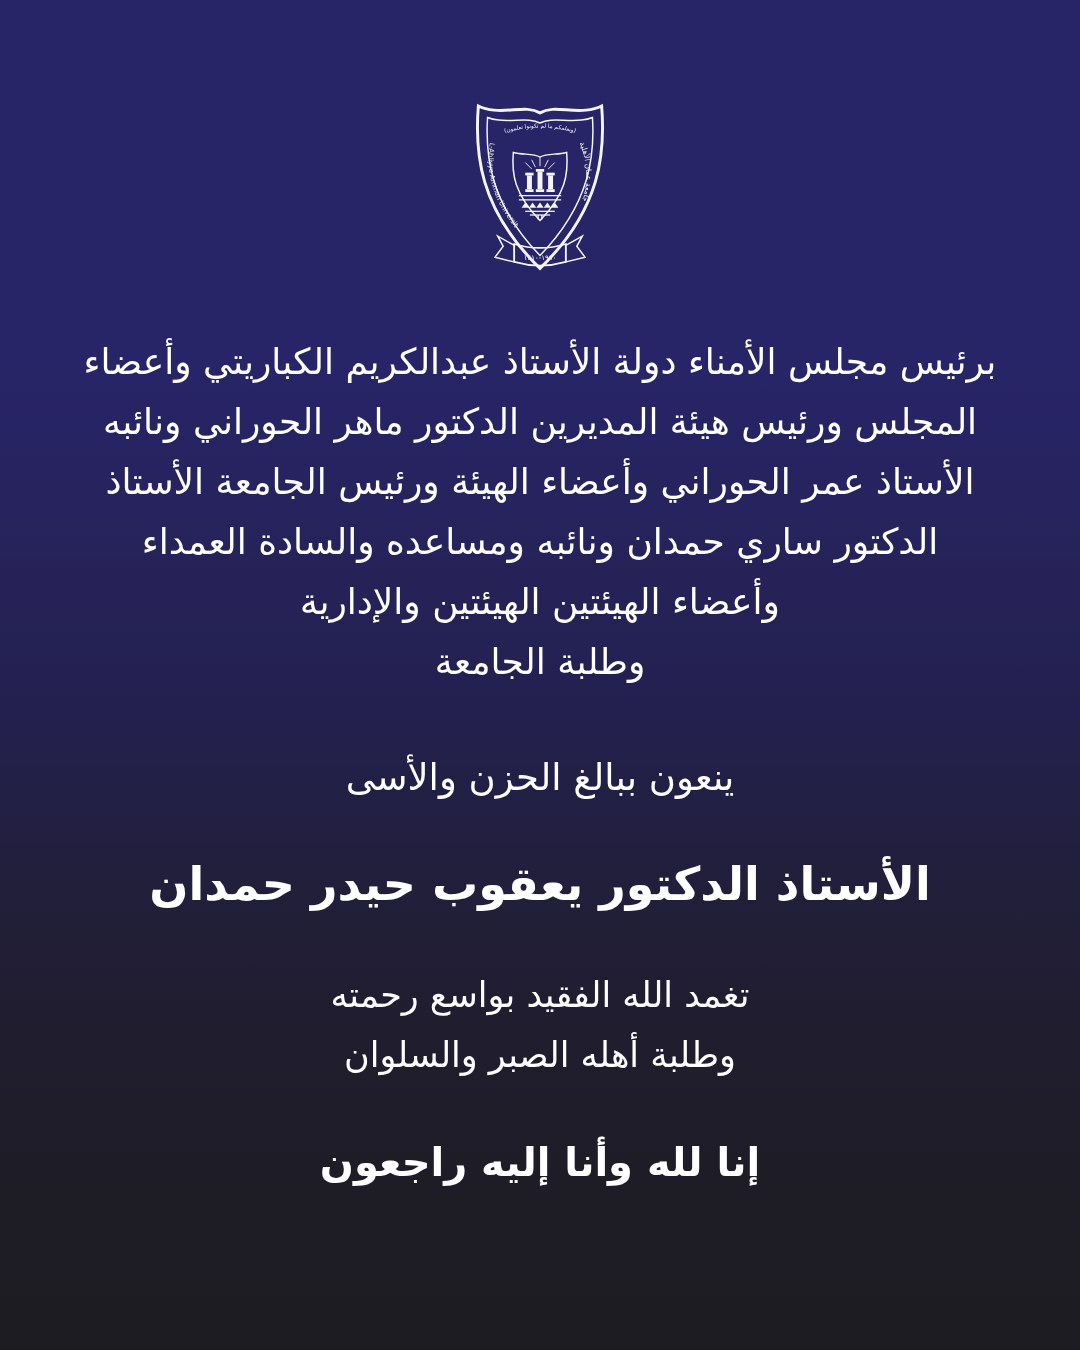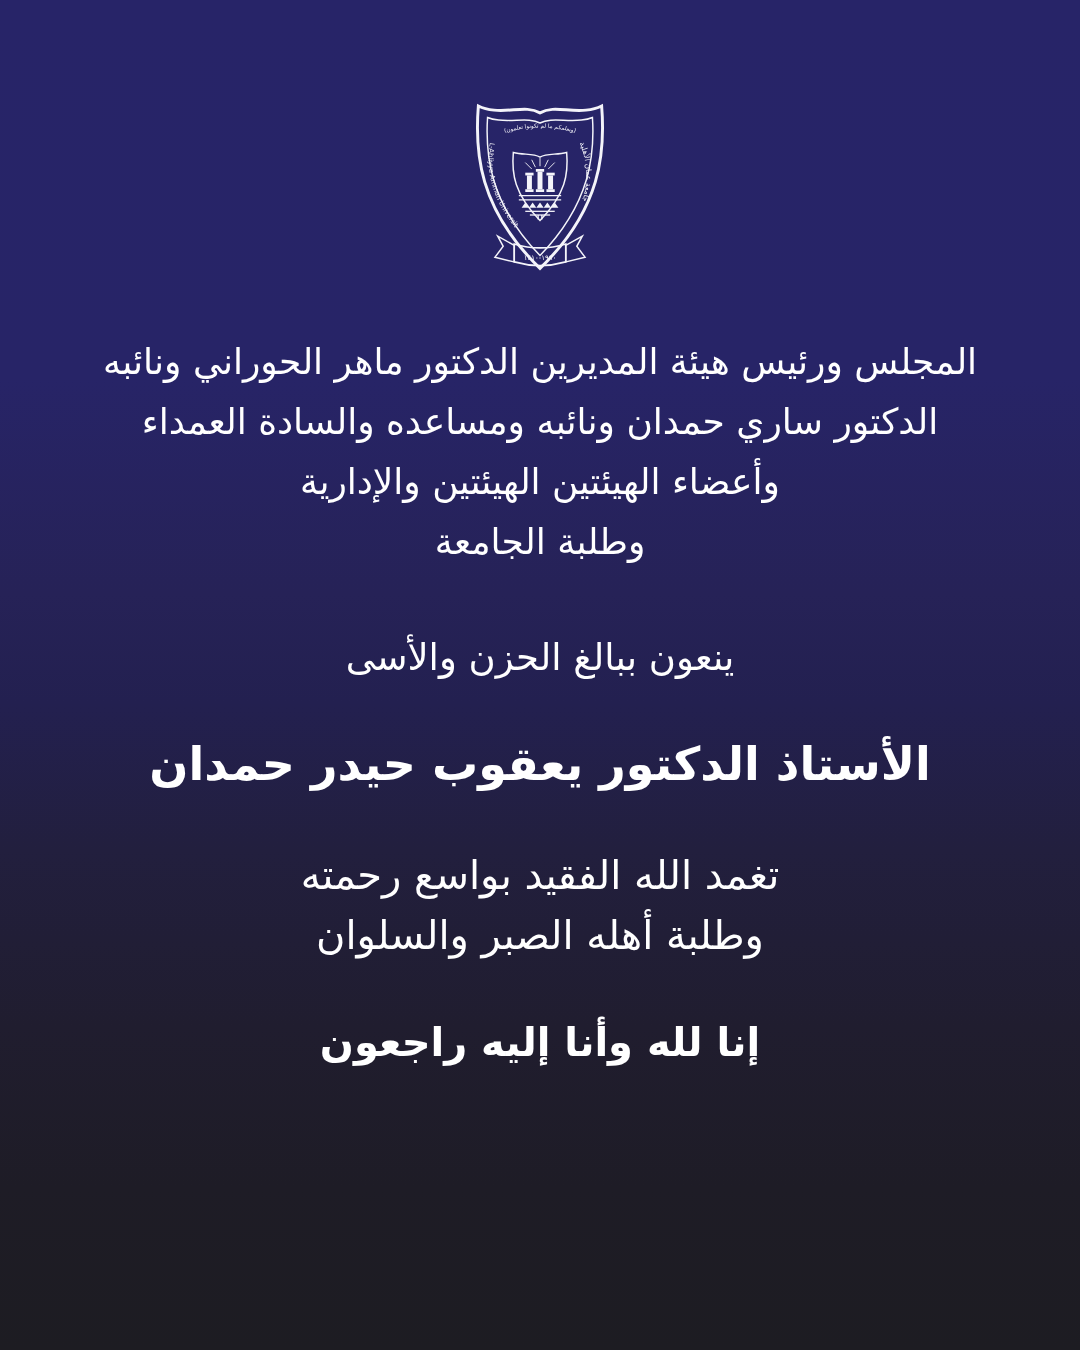--- a/index.html
+++ b/index.html
@@ -65,21 +65,21 @@
     font-size: 46px;
     font-weight: 700;
     text-align: center;
     white-space: nowrap;
   }
   .prayers {
     margin-top: 46px;
     text-align: center;
   }
   .prayer-line {
-    font-size: 40px;
+    font-size: 35px;
     line-height: 60px;
     height: 60px;
     white-space: nowrap;
   }
   .closing {
     margin-top: 45px;
     height: 64px;
     line-height: 64px;
     font-size: 40px;
     font-weight: 700;
@@ -157,21 +157,23 @@
       <g>
         <path d="M52,158 L34,148 L40,159 L31,171 L52,176 Z" fill="none" stroke="#f4f4fa" stroke-width="1.6"></path>
         <path d="M108,158 L126,148 L120,159 L129,171 L108,176 Z" fill="none" stroke="#f4f4fa" stroke-width="1.6"></path>
         <path d="M52,156.5 Q80,165 108,156.5 L108,176 Q80,184 52,176 Z" fill="none" stroke="#f4f4fa" stroke-width="1.8"></path>
         <text class="logo-text" x="80" y="173.5" font-size="7.6" text-anchor="middle" style="direction:ltr;">١٩٩٠-١٤١٠</text>
       </g>
     </svg>
   </div>
 
   <div class="intro">
+    <div class="intro-line">برئيس مجلس الأمناء دولة الأستاذ عبدالكريم الكباريتي وأعضاء</div>
     <div class="intro-line">المجلس ورئيس هيئة المديرين الدكتور ماهر الحوراني ونائبه</div>
+    <div class="intro-line">الأستاذ عمر الحوراني وأعضاء الهيئة ورئيس الجامعة الأستاذ</div>
     <div class="intro-line">الدكتور ساري حمدان ونائبه ومساعده  والسادة العمداء</div>
     <div class="intro-line">وأعضاء الهيئتين الهيئتين والإدارية</div>
     <div class="intro-line">وطلبة الجامعة</div>
   </div>
 
   <div class="mourning">ينعون ببالغ الحزن والأسى</div>
 
   <div class="deceased-name">الأستاذ الدكتور يعقوب حيدر حمدان</div>
 
   <div class="prayers">

